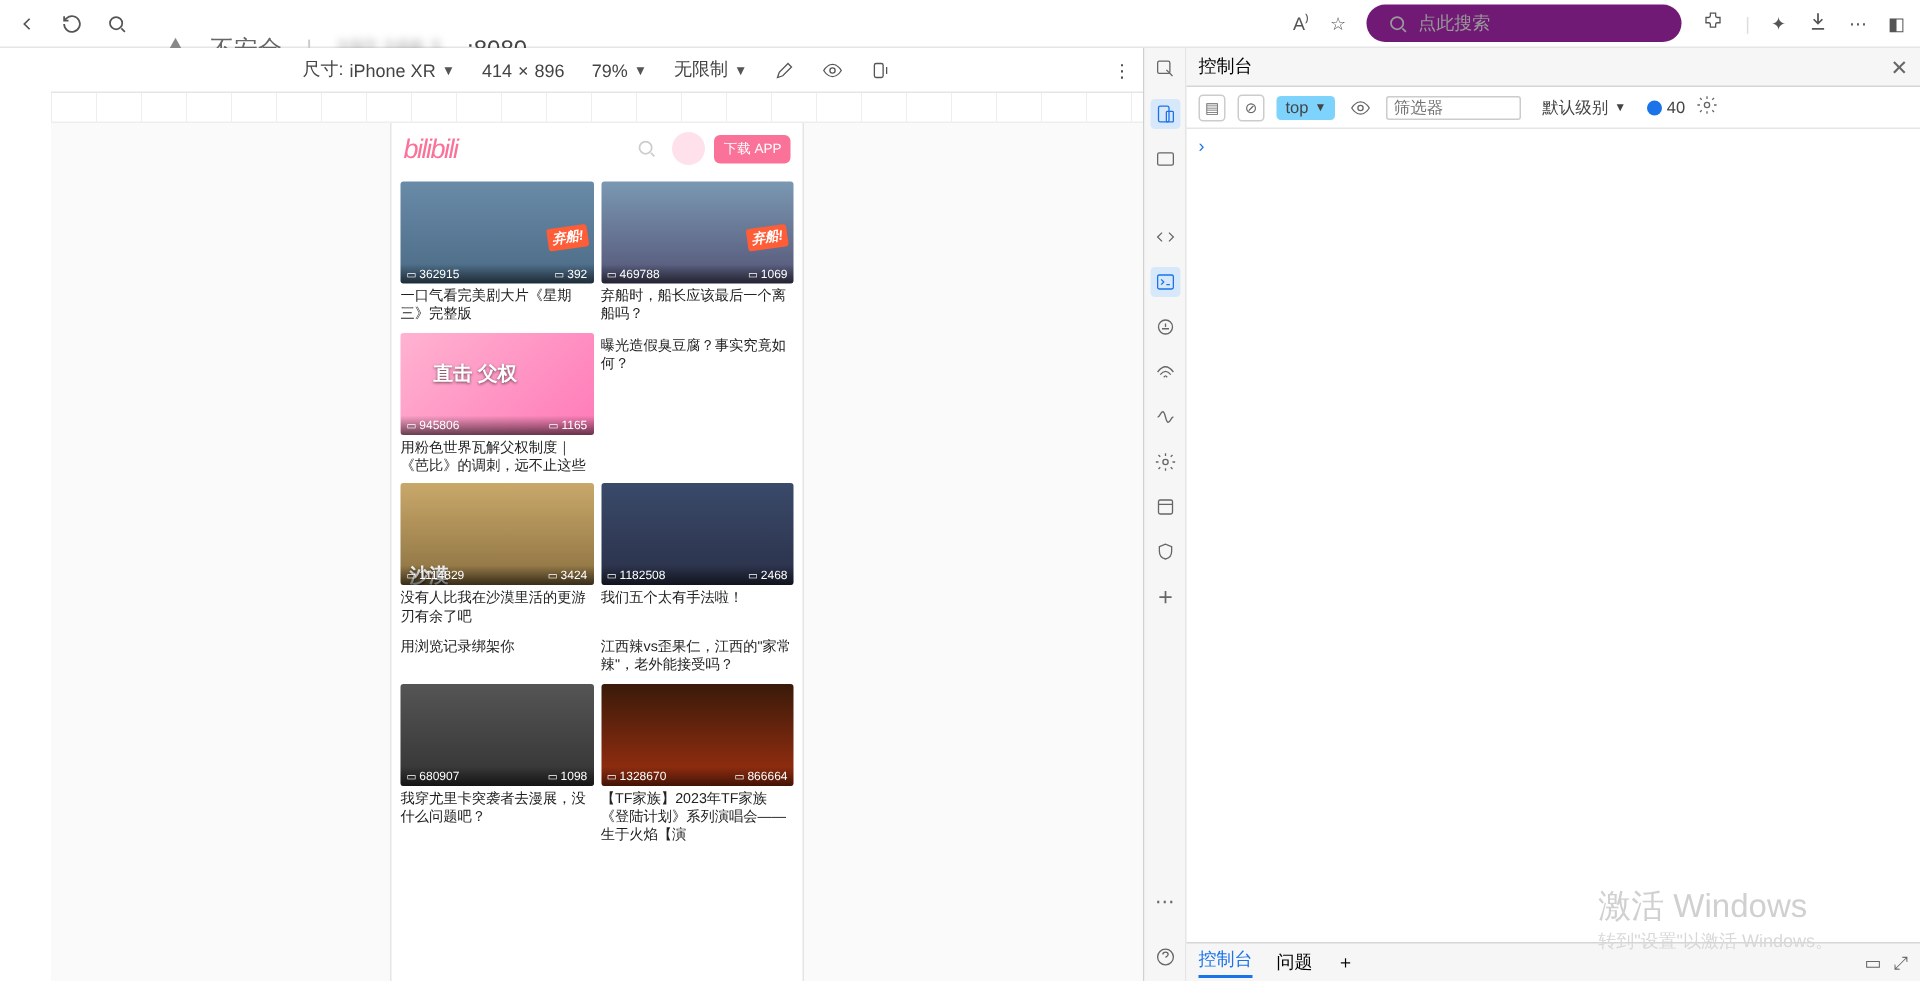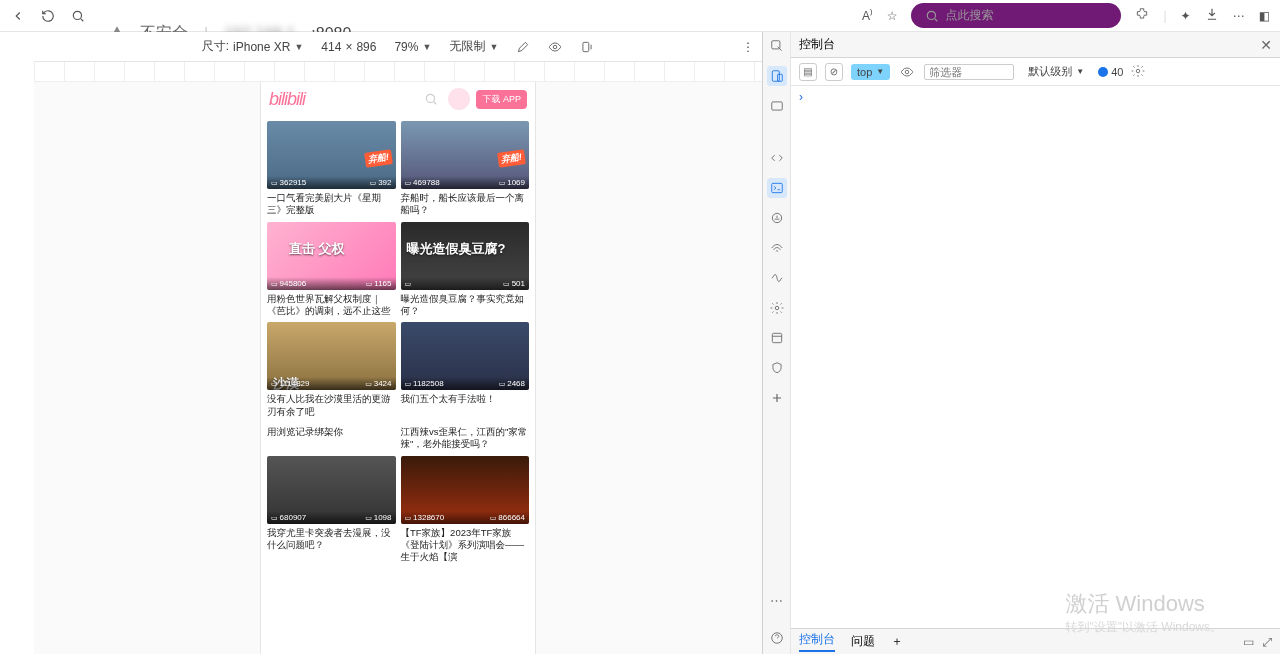--- a/index.html
+++ b/index.html
@@ -204,27 +204,20 @@
               <div class="thumb" style="background: linear-gradient(135deg, rgb(255, 179, 209), rgb(255, 122, 184));">
                 <div class="bigtxt" style="left: 6px; top: 18px; font-size: 13px; white-space: pre; margin-left: 16px;">直击 父权</div>
                 <div class="stats">
                   <span>945806</span>
                   <span>1165</span>
                 </div>
               </div>
               <div class="vtitle">用粉色世界瓦解父权制度｜《芭比》的调刺，远不止这些</div>
             </div>
             <div class="vcard">
-              <div class="thumb" style="background: linear-gradient(rgb(42, 42, 42), rgb(68, 68, 68));">
-                <div class="bigtxt" style="left: 6px; top: 18px; font-size: 13px; white-space: pre;">曝光造假臭豆腐?</div>
-                <div class="stats">
-                  <span></span>
-                  <span>501</span>
-                </div>
-              </div>
               <div class="vtitle">曝光造假臭豆腐？事实究竟如何？</div>
             </div>
             <div class="vcard">
               <div class="thumb" style="background: linear-gradient(rgb(201, 168, 106), rgb(138, 112, 64));">
                 <div class="bigtxt" style="left: 6px; top: 18px; font-size: 13px; white-space: pre; margin-top: 35px;">沙漠
 荒野生存</div>
                 <div class="stats">
                   <span>1114829</span>
                   <span>3424</span>
                 </div>

